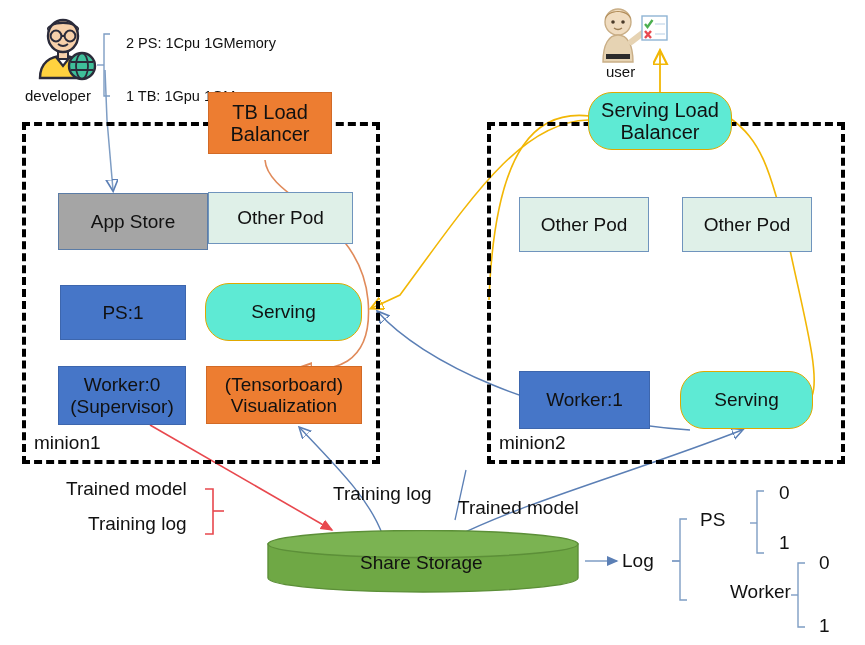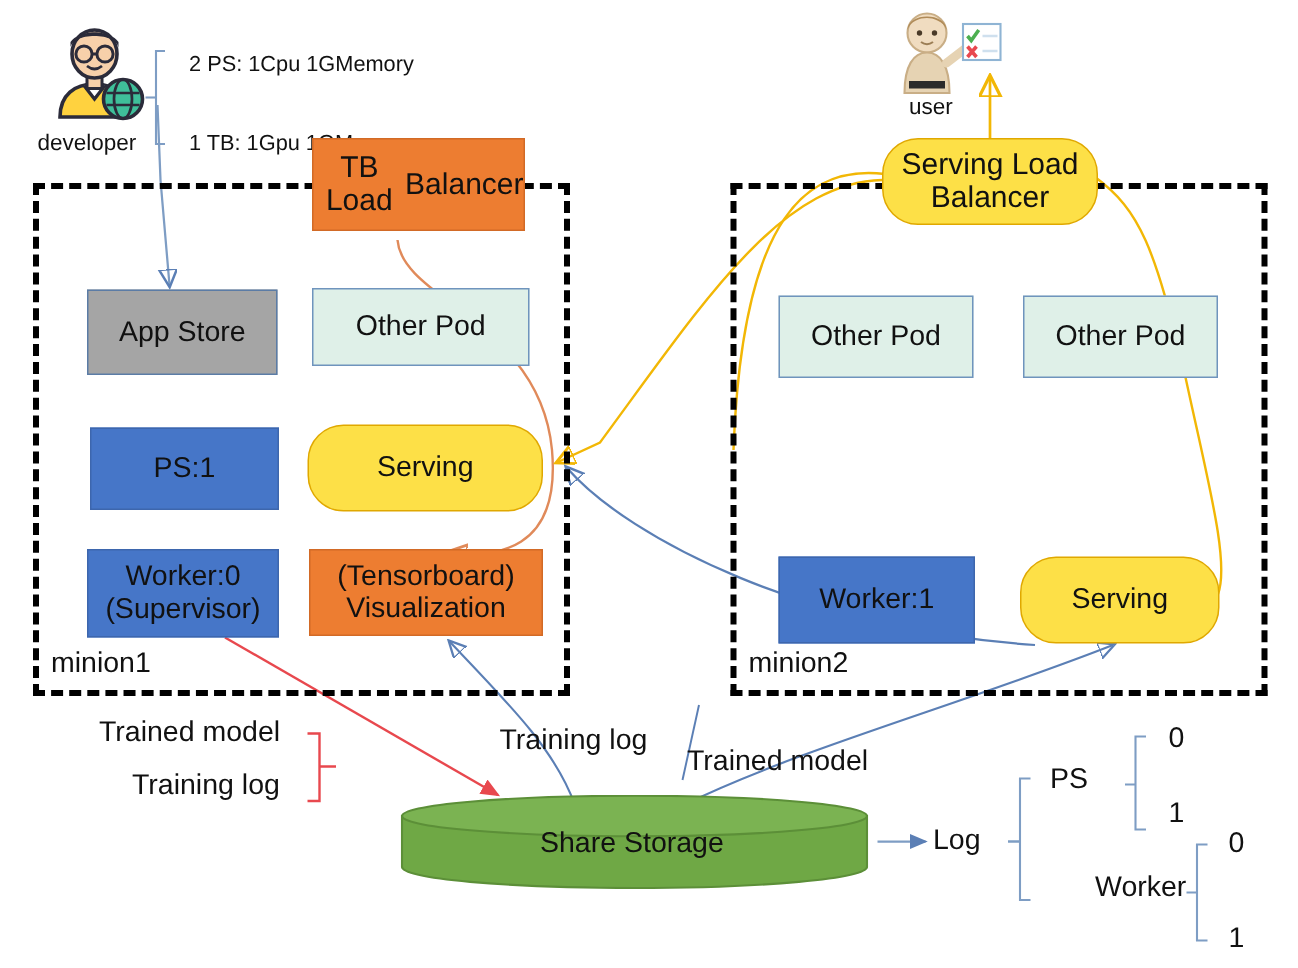--- a/index.html
+++ b/index.html
@@ -30,21 +30,21 @@
     justify-content: center;
     text-align: center;
     color: #111111;
     line-height: 1.12;
   }
   .pod {
     font-size: 19px;
     border: 1px solid #8fa8c8;
   }
   .pod-blue   { background: #4676c8; border-color: #3d66ad; }
-  .pod-amber  { background: #fde047; border-color: #e0a800; border-radius: 24px; }
+  .pod-amber  { background: #5eead4; border-color: #e0a800; border-radius: 24px; }
   .pod-orange { background: #ed7d31; border-color: #d26a26; }
   .pod-gray   { background: #a5a5a5; border-color: #5b7ca6; }
   .pod-mint   { background: #dff0e8; border-color: #6f94bd; }
   .lb {
     font-size: 20px;
     z-index: 6;
   }
   .dashbox {
     position: absolute;
     box-sizing: border-box;
@@ -191,31 +191,31 @@
       <path d="M39,38 L52,28" stroke="#e6d3b3" stroke-width="6" stroke-linecap="round"></path>
 
       <rect x="50" y="12" width="25" height="24" fill="#ffffff" stroke="#8fb4d4" stroke-width="1.4"></rect>
       <path d="M53,20 l2.5,3 l5,-7" fill="none" stroke="#4caf50" stroke-width="2.4"></path>
       <path d="M53,27 l6,7 M59,27 l-6,7" stroke="#e8484e" stroke-width="2.4"></path>
       <path d="M63,20 H73 M63,30 H73" stroke="#cfe0ee" stroke-width="1.6"></path>
     </svg>
   </div>
   <div class="plain-label tiny-label" style="left:606px; top:63px;">user</div>
 
-  <div class="node pod pod-orange lb" style="left:208px; top:92px; width:142px; height:62px; ">
+  <div class="node pod pod-orange lb" style="left:208px; top:92px; width:124px; height:62px; flex-direction:column;">
     <span>TB Load</span>
     <span>Balancer</span>
   </div>
 
   <div class="node pod pod-amber lb" style="left:588px; top:92px; width:144px; height:58px; flex-direction:column;">
     <span>Serving Load</span>
     <span>Balancer</span>
   </div>
 
-  <div class="node pod pod-gray" style="left:58px; top:193px; width:127px; height:57px;">
+  <div class="node pod pod-gray" style="left:58px; top:193px; width:150px; height:57px;">
     <span>App Store</span>
   </div>
 
   <div class="node pod pod-mint" style="left:208px; top:192px; width:145px; height:52px;">
     <span>Other Pod</span>
   </div>
 
   <div class="node pod pod-blue" style="left:60px; top:285px; width:126px; height:55px;">
     <span>PS:1</span>
   </div>

